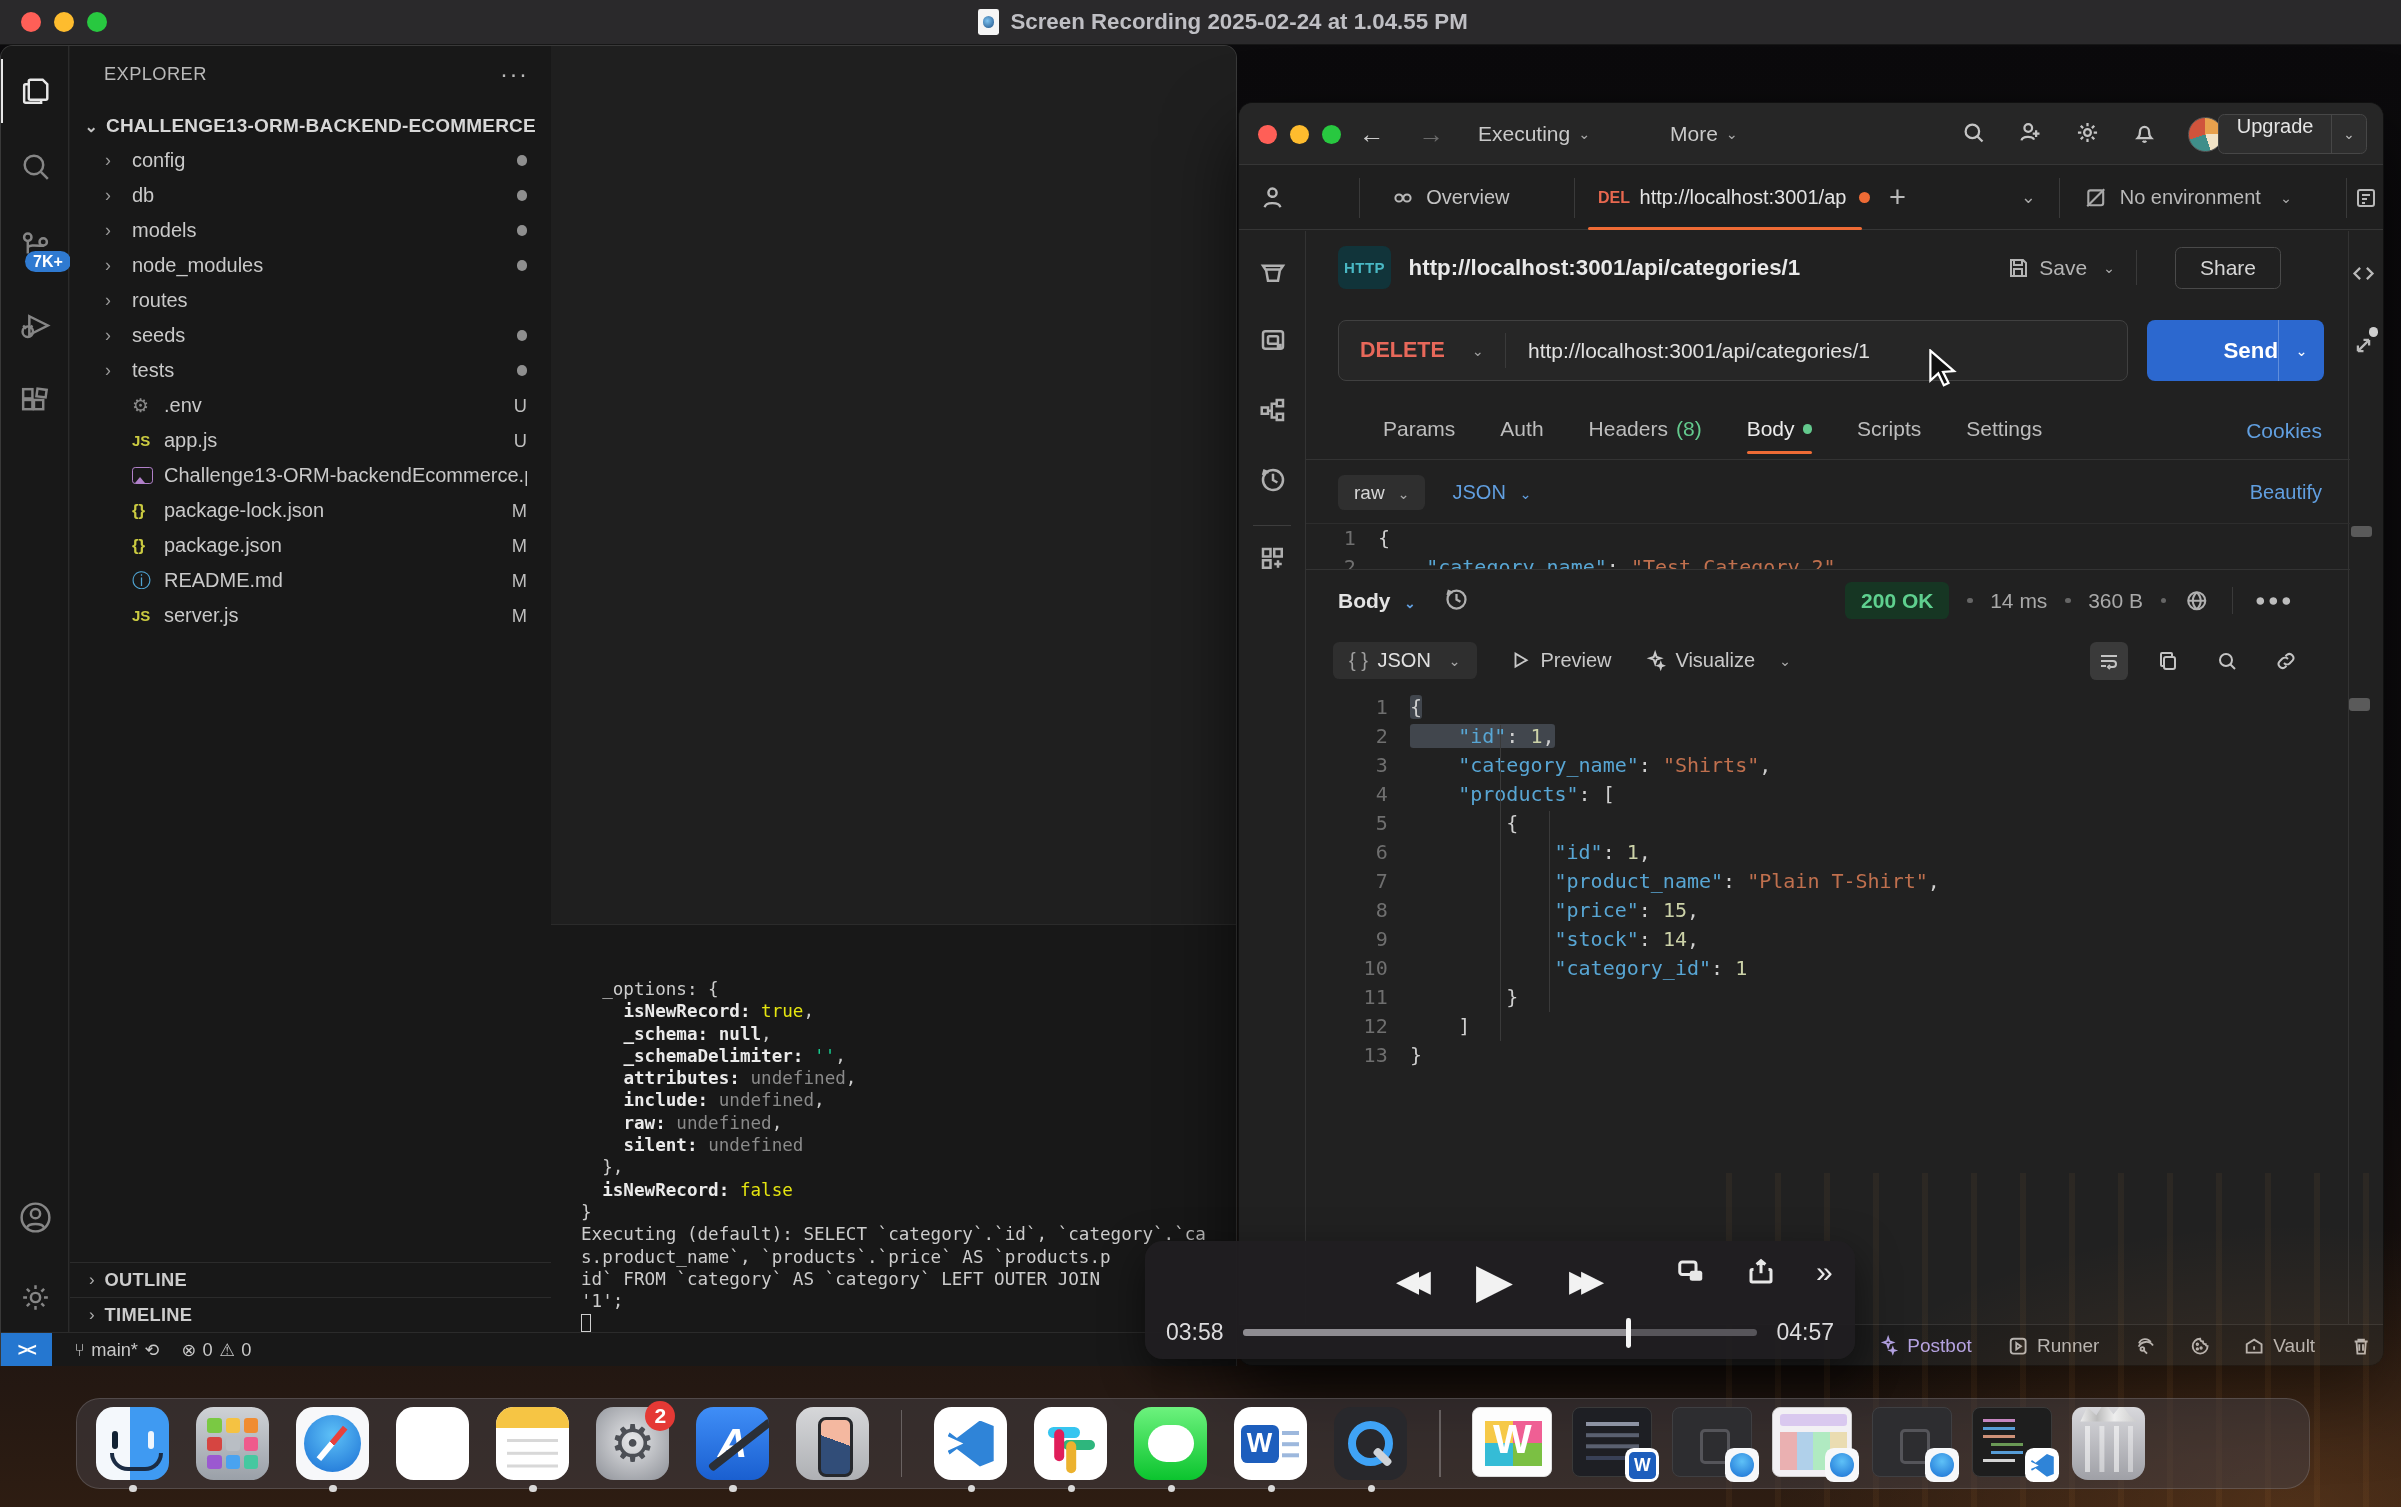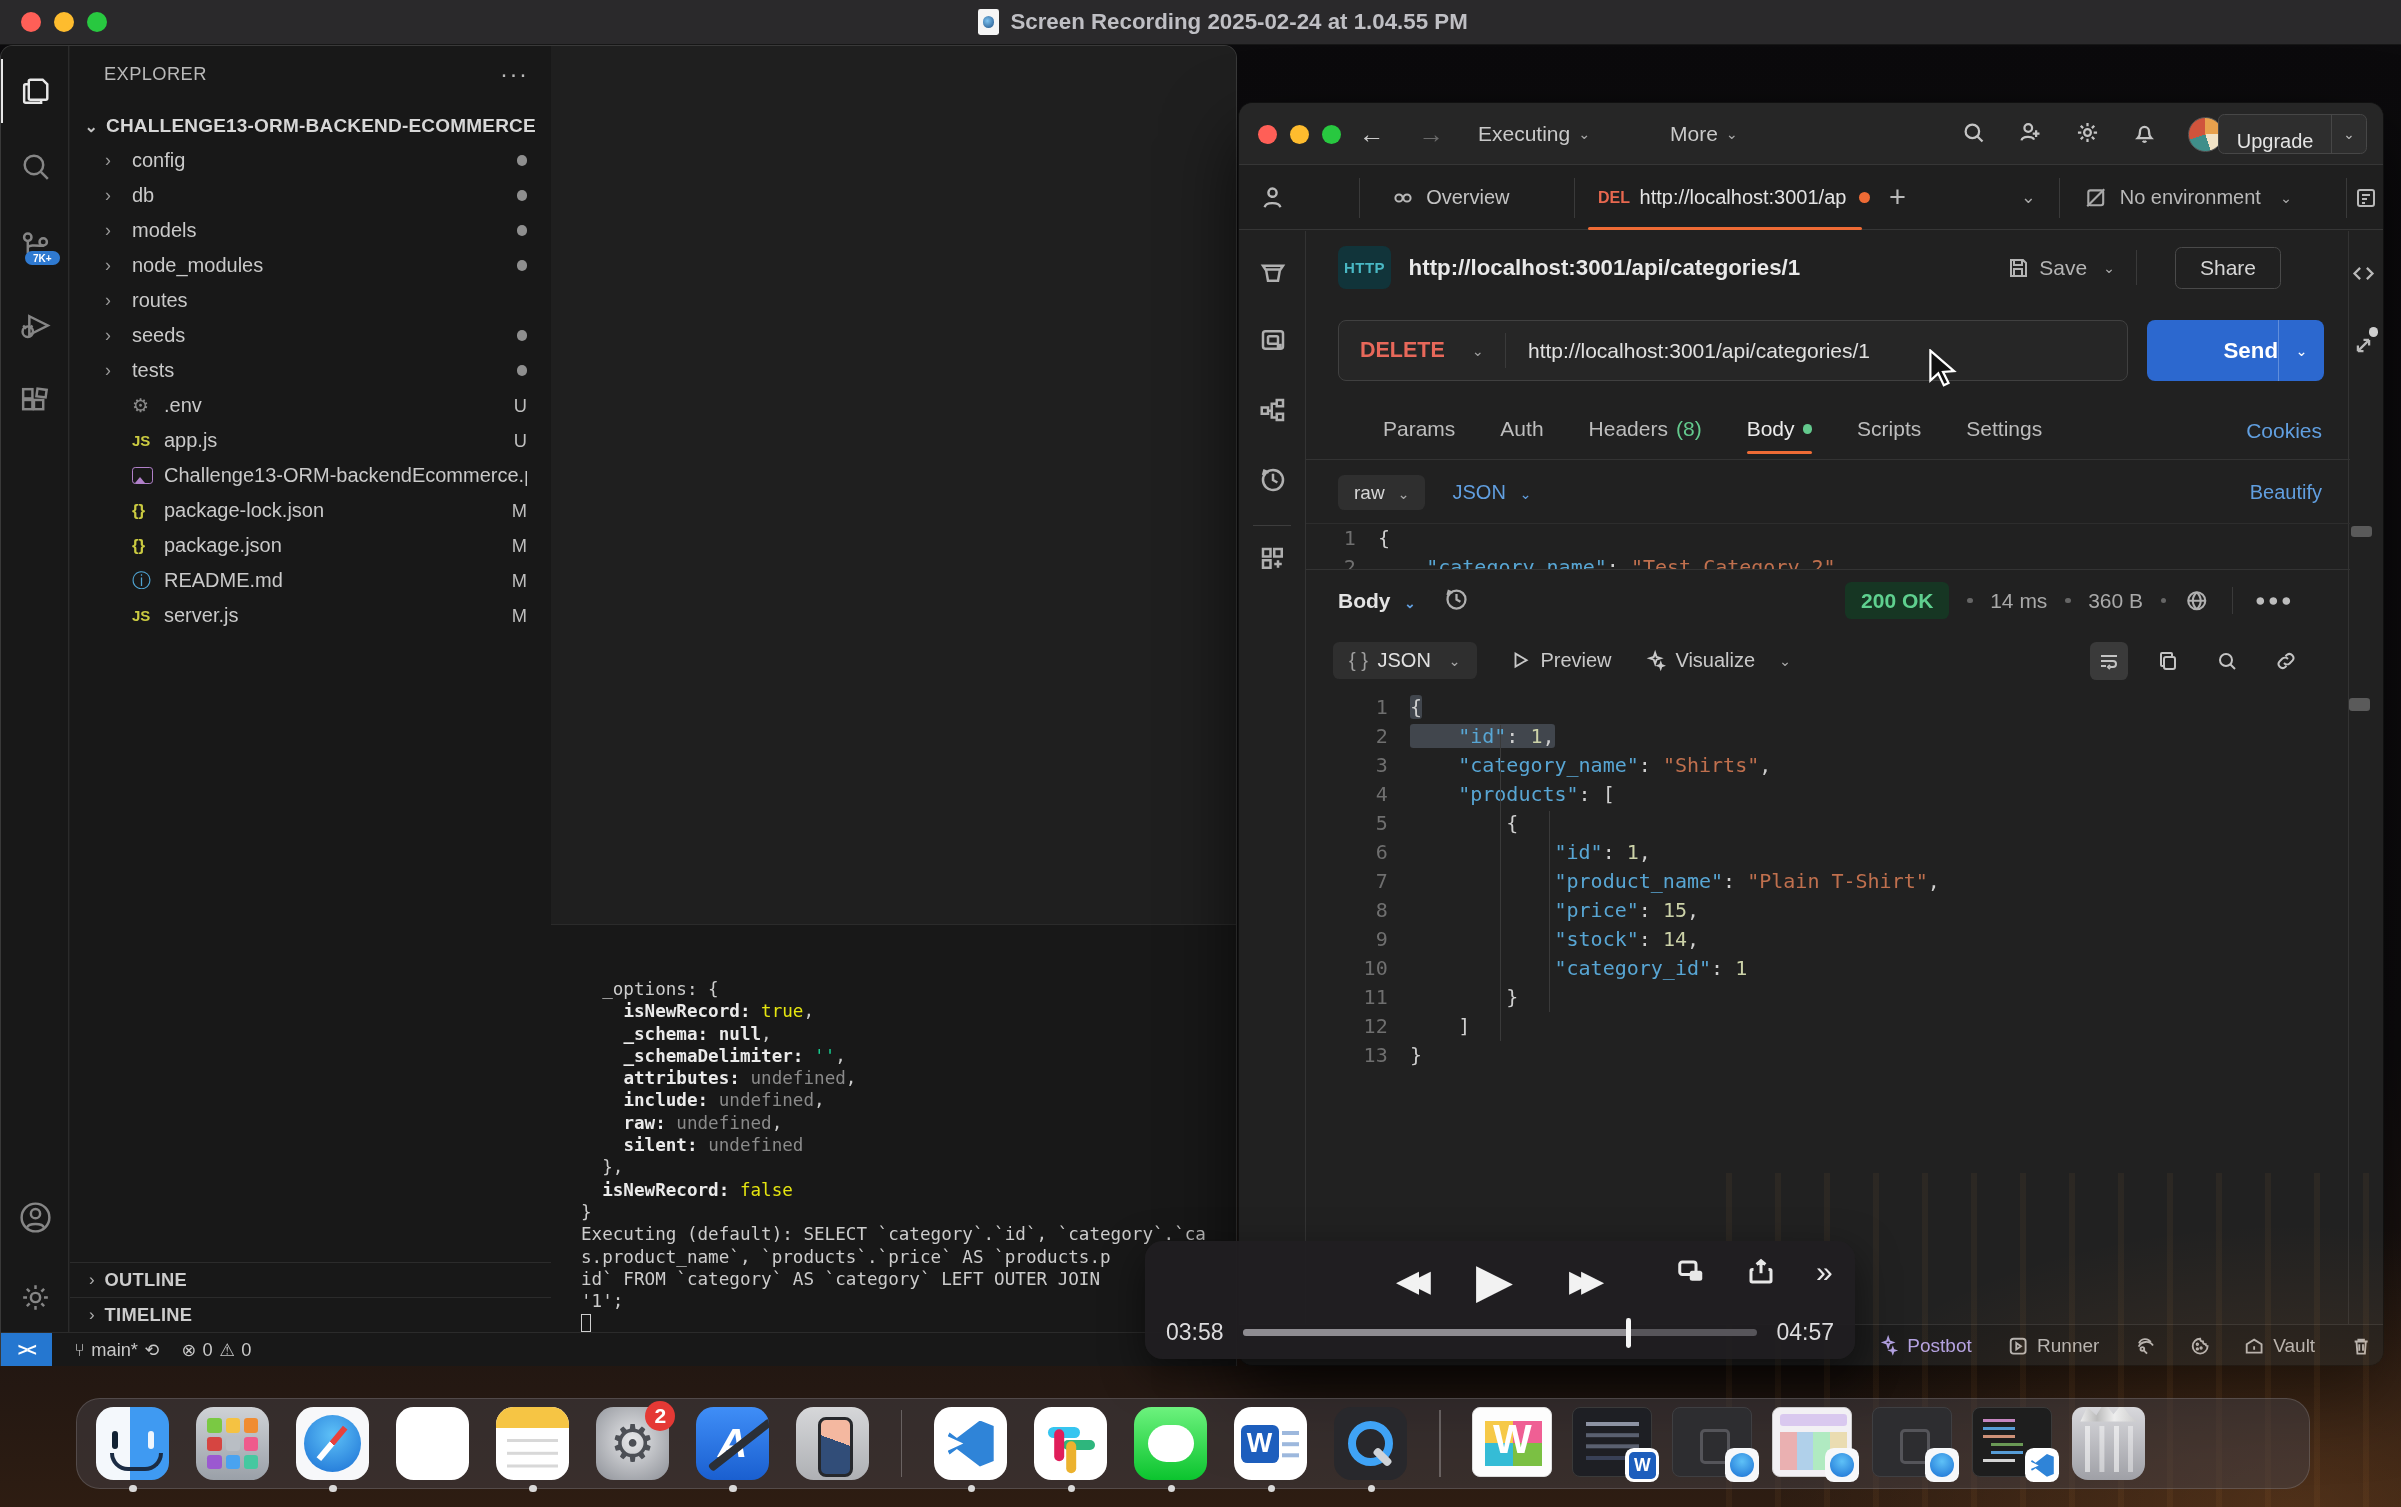--- a/index.html
+++ b/index.html
@@ -26,21 +26,21 @@
 
   
   #vscode { position:absolute; left:0; top:45px; width:1237px; height:1321px; background:#1f1f1f;
     border-radius:12.8px 12.8px 0 0; overflow:hidden; border:0.8px solid #393939; border-bottom:none; }
   .activitybar { position:absolute; left:0; top:0; width:68px; height:1286px; background:#181818;
     border-right:0.8px solid #2b2b2b; }
   .act-ico { position:absolute; left:0; width:68px; height:64px; display:flex; align-items:center; justify-content:center; }
   .act-ico svg { width:37px; height:37px; stroke:#868686; fill:none; stroke-width:1.6; }
   .act-ico.active svg { stroke:#e7e7e7; }
   .act-ico.active { border-left:2.4px solid #e7e7e7; }
-  .scm-badge { position:absolute; left:24px; top:37px; background:#2f7ad1; color:#fff; font-size:10px; font-weight:700;
+  .scm-badge { position:absolute; left:24px; top:37px; background:#2f7ad1; color:#fff; font-size:16px; font-weight:700;
     padding:1.6px 8px; border-radius:12.8px; }
   .sidebar { position:absolute; left:69px; top:0; width:482px; height:1286px; background:#181818;
     border-right:0.8px solid #2b2b2b; }
   .sb-header { position:absolute; left:0; top:14.4px; width:100%; padding:0 22.3px 0 34px; display:flex;
     justify-content:space-between; align-items:center; color:#b9b9b9; font-size:18.3px; letter-spacing:0.4px; }
   .sb-more { color:#b9b9b9; font-size:24px; letter-spacing:1.6px; }
   .proj-row { position:absolute; left:0; top:64px; width:100%; height:32px; display:flex; align-items:center;
     padding-left:14.4px; color:#d7d7d7; font-size:19px; font-weight:700; letter-spacing:0.2px; }
   .proj-row .chev { margin-right:8px; font-size:16px; color:#c3c3c3; }
   #explorer-tree { position:absolute; left:0; top:97px; width:100%; }
@@ -87,21 +87,21 @@
   .pm-header .tl-dot { width:19px; height:19px; }
   .pm-nav { position:absolute; top:0; height:62px; display:flex; align-items:center; color:#c9c9c9; font-size:21px; }
   .nav-arrow { font-size:25.5px; color:#c9c9c9; margin-right:34px; }
   .nav-arrow.dim { color:#6a6a6a; }
   .chev-s { font-size:14.4px; color:#a9a9a9; margin-left:8px; }
   .pm-hicons { position:absolute; right:160px; top:0; height:62px; display:flex; align-items:center; gap:30px; }
   .hico svg { width:27px; height:27px; stroke:#c4c4c4; fill:none; stroke-width:2; }
   .avatar { width:35px; height:35px; border-radius:50%;
     background:conic-gradient(#e8a14d 0 25%, #f2e3c6 25% 45%, #3f8f8a 45% 70%, #d0543c 70% 100%); border:0.8px solid #555; }
   .upgrade { position:absolute; right:16px; top:11.2px; height:40px; background:#2e2e2e; border:0.8px solid #474747;
-    border-radius:6.4px; display:flex; align-items:flex-end; color:#e4e4e4; font-size:20px; }
+    border-radius:6.4px; display:flex; align-items:flex-start; color:#e4e4e4; font-size:20px; }
   .upgrade .lbl { padding:0 17.6px; }
   .upgrade .split { width:35px; height:100%; border-left:0.8px solid #474747; display:flex; align-items:center;
     justify-content:center; color:#bdbdbd; font-size:13.6px; }
 
   .pm-tabrow { position:absolute; left:0; top:62px; width:100%; height:65px; background:#1f1f1f;
     border-bottom:0.8px solid #363636; }
   .rail-ico { position:absolute; left:0; width:67px; display:flex; justify-content:center; }
   .rail-ico svg { width:29px; height:29px; stroke:#b9b9b9; fill:none; stroke-width:2; }
   .pm-tab { position:absolute; top:0; height:65px; display:flex; align-items:center; color:#c3c3c3; font-size:20px; }
   .tab-sep { position:absolute; top:12.8px; width:0.8px; height:40px; background:#3a3a3a; }

